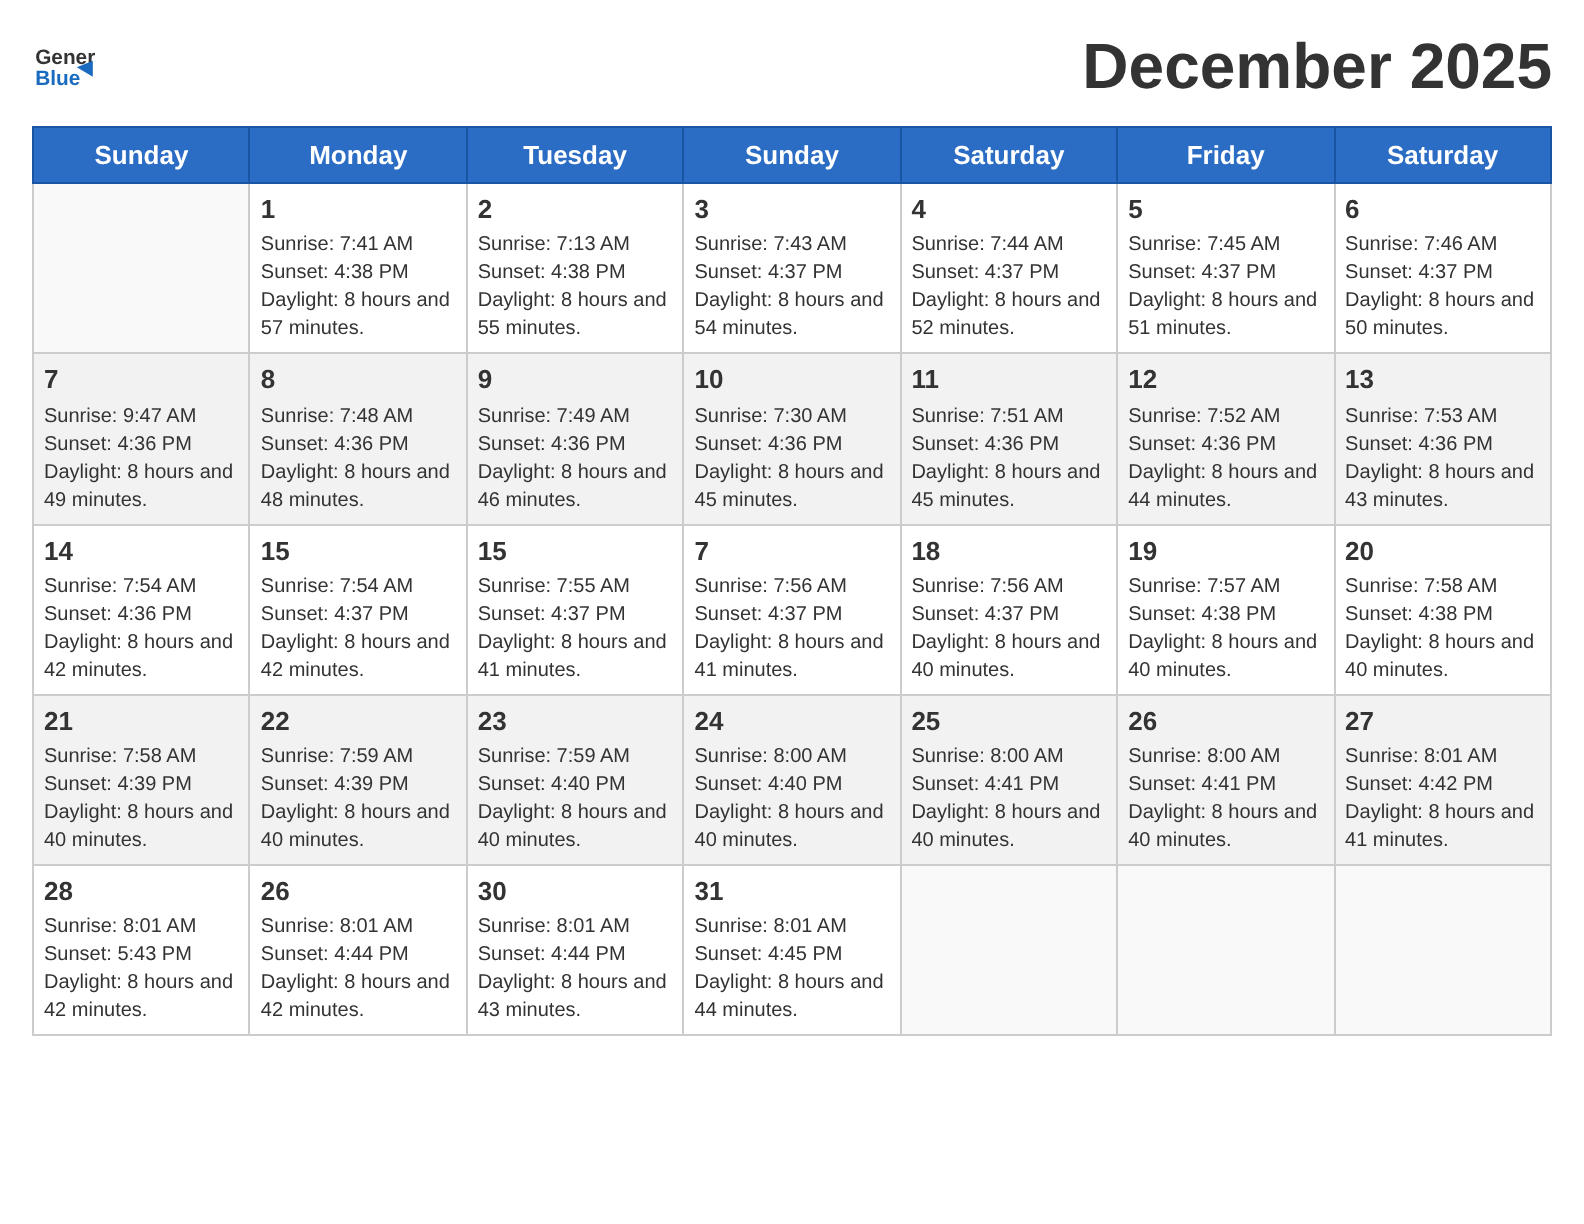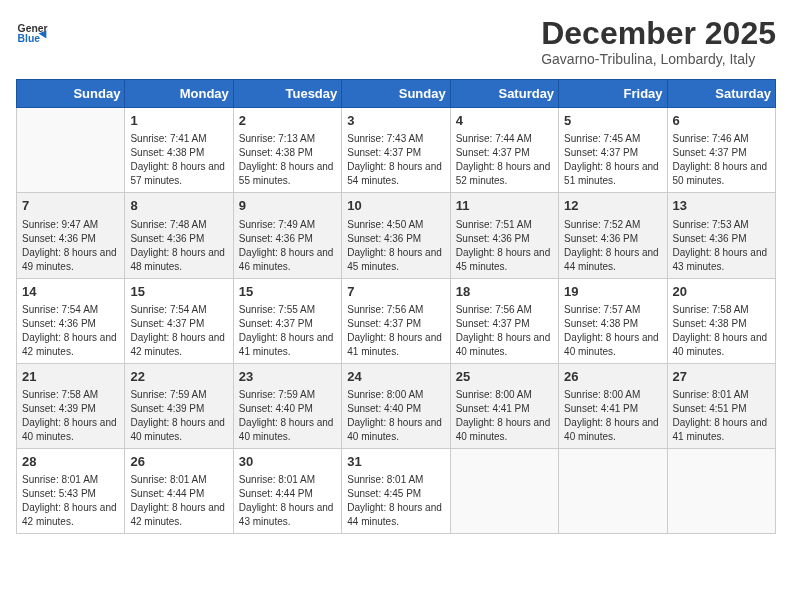--- a/index.html
+++ b/index.html
@@ -19,21 +19,21 @@
     .logo {
       display: flex;
       align-items: center;
       gap: 4px;
     }
     .logo-icon {
       width: 32px;
       height: 32px;
     }
     .title-area {
-      text-align: left;
+      text-align: right;
     }
     .main-title {
       font-size: 32px;
       font-weight: bold;
       color: #333;
       line-height: 1.1;
     }
     .sub-title {
       font-size: 14px;
       color: #555;
@@ -42,21 +42,21 @@
       width: 100%;
       border-collapse: collapse;
       border: 1px solid #ccc;
     }
     .calendar th {
       background-color: #2b6cc4;
       color: #fff;
       font-size: 13px;
       font-weight: bold;
       padding: 6px 4px;
-      text-align: right;
+      text-align: center;
       border: 1px solid #1a55a3;
     }
     .calendar td {
       vertical-align: top;
       border: 1px solid #ccc;
       padding: 4px 5px;
       width: 108px;
       min-height: 70px;
       font-size: 10.5px;
       color: #333;
@@ -89,21 +89,20 @@
 <div class="header-area">
   <div class="logo">
     <svg class="logo-icon" viewBox="0 0 40 40">
       <text x="2" y="20" font-size="13" font-weight="bold" fill="#333">General</text>
       <polygon points="28,22 38,18 38,28" fill="#1a6bbf"></polygon>
       <text x="2" y="33" font-size="13" font-weight="bold" fill="#1a6bbf">Blue</text>
     </svg>
   </div>
   <div class="title-area">
     <div class="main-title">December 2025</div>
-    <div class="sub-title">Gavarno-Tribulina, Lombardy, Italy</div>
   </div>
 </div>
 
 <table class="calendar">
   <thead>
     <tr>
     <th>Sunday</th>
         <th>Monday</th>
         <th>Tuesday</th>
         <th>Sunday</th>
@@ -185,21 +184,21 @@
           <span class="day-number">9</span>
           <div class="cell-content">
             <div>Sunrise: 7:49 AM</div>
             <div>Sunset: 4:36 PM</div>
             <div>Daylight: 8 hours and 46 minutes.</div>
           </div>
         </td>
         <td>
           <span class="day-number">10</span>
           <div class="cell-content">
-            <div>Sunrise: 4:50 AM</div>
+            <div>Sunrise: 7:30 AM</div>
             <div>Sunset: 4:36 PM</div>
             <div>Daylight: 8 hours and 45 minutes.</div>
           </div>
         </td>
         <td>
           <span class="day-number">11</span>
           <div class="cell-content">
             <div>Sunrise: 7:51 AM</div>
             <div>Sunset: 4:36 PM</div>
             <div>Daylight: 8 hours and 45 minutes.</div>
@@ -326,21 +325,21 @@
           <div class="cell-content">
             <div>Sunrise: 8:00 AM</div>
             <div>Sunset: 4:41 PM</div>
             <div>Daylight: 8 hours and 40 minutes.</div>
           </div>
         </td>
         <td>
           <span class="day-number">27</span>
           <div class="cell-content">
             <div>Sunrise: 8:01 AM</div>
-            <div>Sunset: 4:51 PM</div>
+            <div>Sunset: 4:42 PM</div>
             <div>Daylight: 8 hours and 41 minutes.</div>
           </div>
         </td>
       </tr>
       <tr class="row-white">
         <td>
           <span class="day-number">28</span>
           <div class="cell-content">
             <div>Sunrise: 8:01 AM</div>
             <div>Sunset: 5:43 PM</div>

